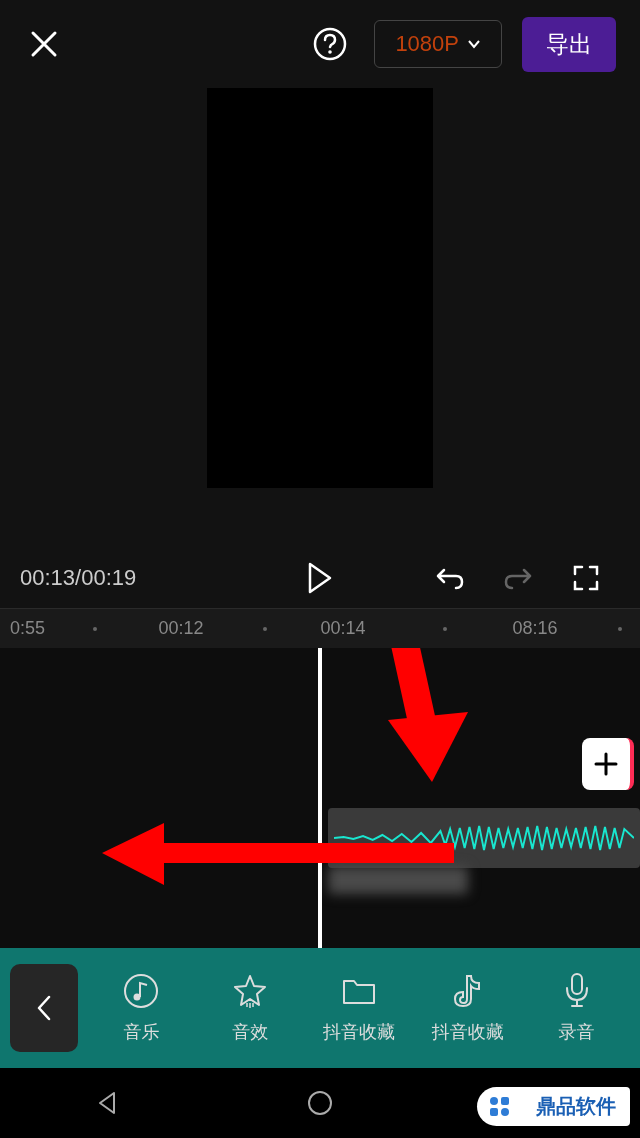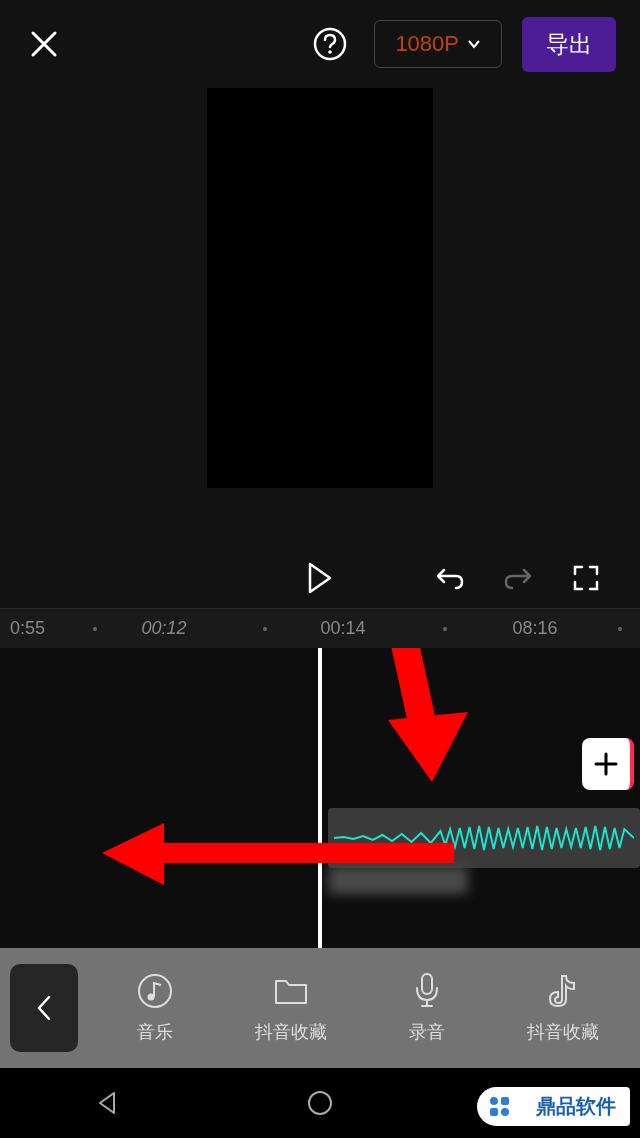--- a/index.html
+++ b/index.html
@@ -38,21 +38,21 @@
   
   .audio-track { position: absolute; left: 328px; right: 0; top: 160px; height: 60px; background: #3a3a3a; border-radius: 4px; overflow: hidden; display: flex; align-items: center; padding: 0 6px; }
   .waveform { width: 100%; height: 30px; }
   .audio-label-blur { position: absolute; left: 328px; top: 218px; width: 140px; height: 28px; background: #4a4a4a; filter: blur(6px); border-radius: 4px; }
   
   
   .arrow-down { position: absolute; left: 328px; top: -218px; z-index: 25; pointer-events: none; }
   .arrow-left { position: absolute; left: 94px; top: 175px; z-index: 25; pointer-events: none; }
   
   
-  .bottom-toolbar { height: 120px; background: #737373; display: flex; align-items: center; padding: 0 10px; gap: 2px; }
+  .bottom-toolbar { height: 120px; background: #0f766e; display: flex; align-items: center; padding: 0 10px; gap: 2px; }
   .back-btn { width: 68px; height: 88px; background: #262626; border-radius: 10px; display: flex; align-items: center; justify-content: center; margin-right: 8px; }
   .tool-item { flex: 1; display: flex; flex-direction: column; align-items: center; gap: 10px; color: #ddd; }
   .tool-icon { width: 38px; height: 38px; display: flex; align-items: center; justify-content: center; }
   .tool-label { font-size: 18px; }
   
   
   .nav-bar { height: 70px; background: #000; display: flex; align-items: center; justify-content: space-around; position: relative; }
   .nav-btn { width: 40px; height: 40px; display: flex; align-items: center; justify-content: center; }
   .watermark { position: absolute; right: 10px; bottom: 12px; background: #fff; padding: 6px 14px 6px 10px; border-radius: 20px 4px 4px 20px; display: flex; align-items: center; gap: 23px; color: #1a5fb4; font-size: 20px; font-weight: 600; }
   .wm-icon { width: 26px; height: 26px; }
@@ -83,20 +83,23 @@
         </svg>
     </div>
     <div class="export-btn">导出</div>
   </div>
 
   <div class="preview-area">
     <div class="video-frame"></div>
   </div>
 
   <div class="playback-bar">
+    <span class="time-text">
+      <span>00:13</span><span>/</span><span>00:19</span>
+    </span>
     <div class="pb-spacer"></div>
     <div class="pb-btn pb-play" style="position:absolute;left:50%;transform:translateX(-50%);">
       <svg width="28" height="32" viewBox="0 0 28 32">
           <path d="M4 2 L24 16 L4 30 Z" fill="none" stroke="#fff" stroke-width="2.5" stroke-linejoin="round"></path>
         </svg>
     </div>
     <div class="pb-spacer"></div>
     <div class="pb-btn">
       <svg width="32" height="28" viewBox="0 0 32 28">
           <path d="M10 6 L4 12 L10 18 M4 12 L22 12 Q28 12 28 18 Q28 24 22 24" fill="none" stroke="#fff" stroke-width="2.5" stroke-linecap="round" stroke-linejoin="round"></path>
@@ -110,21 +113,21 @@
     <div class="pb-btn">
       <svg width="28" height="28" viewBox="0 0 28 28">
           <path d="M3 10 L3 3 L10 3 M18 3 L25 3 L25 10 M25 18 L25 25 L18 25 M10 25 L3 25 L3 18" fill="none" stroke="#fff" stroke-width="2.5" stroke-linecap="round"></path>
         </svg>
     </div>
   </div>
 
   <div class="ruler">
     <span class="ruler-label" style="left:10px;transform:none;">0:55</span>
     <span class="ruler-dot" style="left:95px;"></span>
-    <span class="ruler-label" style="left:164px;font-style:italic;">00:12</span>
+    <span class="ruler-label" style="left:181px;">00:12</span>
     <span class="ruler-dot" style="left:265px;"></span>
     <span class="ruler-label" style="left:343px;">00:14</span>
     <span class="ruler-dot" style="left:445px;"></span>
     <span class="ruler-label" style="left:535px;">08:16</span>
     <span class="ruler-dot" style="left:620px;"></span>
   </div>
 
   <div class="timeline-tracks">
     <div class="playhead"></div>
     <div class="add-clip-btn">
@@ -161,42 +164,51 @@
         <svg width="36" height="36" viewBox="0 0 36 36">
             <circle cx="18" cy="18" r="16" fill="none" stroke="#ddd" stroke-width="2"></circle>
             <circle cx="14" cy="24" r="3.5" fill="#ddd"></circle>
             <path d="M17 24 L17 10 L24 12" fill="none" stroke="#ddd" stroke-width="2"></path>
           </svg>
       </div>
       <span class="tool-label">音乐</span>
     </div>
     <div class="tool-item">
       <div class="tool-icon">
+        <svg width="36" height="36" viewBox="0 0 36 36">
+            <path d="M18 3 L22 13 L33 14 L25 21 L27 32 L18 26 L9 32 L11 21 L3 14 L14 13 Z" fill="none" stroke="#ddd" stroke-width="2" stroke-linejoin="round"></path>
+            <path d="M15 30 L15 34 M18 30 L18 35 M21 30 L21 34" stroke="#ddd" stroke-width="1.5"></path>
+          </svg>
+      </div>
+      <span class="tool-label">音效</span>
+    </div>
+    <div class="tool-item">
+      <div class="tool-icon">
         <svg width="36" height="32" viewBox="0 0 36 32">
             <path d="M3 8 L3 28 L33 28 L33 10 L16 10 L13 6 L3 6 Z" fill="none" stroke="#ddd" stroke-width="2" stroke-linejoin="round"></path>
+          </svg>
+      </div>
+      <span class="tool-label">抖音收藏</span>
+    </div>
+    <div class="tool-item">
+      <div class="tool-icon">
+        <svg width="32" height="36" viewBox="0 0 32 36">
+            <path d="M19 3 Q19 10 27 10 L27 16 Q21 16 19 13 L19 26 Q19 33 11 33 Q3 33 3 26 Q3 19 11 19 L11 24 Q8 24 8 27 Q8 30 12 30 Q15 30 15 26 L15 3 Z" fill="none" stroke="#ddd" stroke-width="2"></path>
           </svg>
       </div>
       <span class="tool-label">抖音收藏</span>
     </div>
     <div class="tool-item">
       <div class="tool-icon">
         <svg width="30" height="38" viewBox="0 0 30 38">
             <rect x="10" y="2" width="10" height="20" rx="5" fill="none" stroke="#ddd" stroke-width="2"></rect>
             <path d="M5 16 Q5 28 15 28 Q25 28 25 16 M15 28 L15 34 M10 34 L20 34" fill="none" stroke="#ddd" stroke-width="2" stroke-linecap="round"></path>
           </svg>
       </div>
       <span class="tool-label">录音</span>
-    </div>
-    <div class="tool-item">
-      <div class="tool-icon">
-        <svg width="32" height="36" viewBox="0 0 32 36">
-            <path d="M19 3 Q19 10 27 10 L27 16 Q21 16 19 13 L19 26 Q19 33 11 33 Q3 33 3 26 Q3 19 11 19 L11 24 Q8 24 8 27 Q8 30 12 30 Q15 30 15 26 L15 3 Z" fill="none" stroke="#ddd" stroke-width="2"></path>
-          </svg>
-      </div>
-      <span class="tool-label">抖音收藏</span>
     </div>
   </div>
 
   <div class="nav-bar">
     <div class="nav-btn">
       <svg width="26" height="26" viewBox="0 0 26 26">
           <path d="M20 3 L6 13 L20 23 Z" fill="none" stroke="#aaa" stroke-width="2" stroke-linejoin="round"></path>
         </svg>
     </div>
     <div class="nav-btn">

